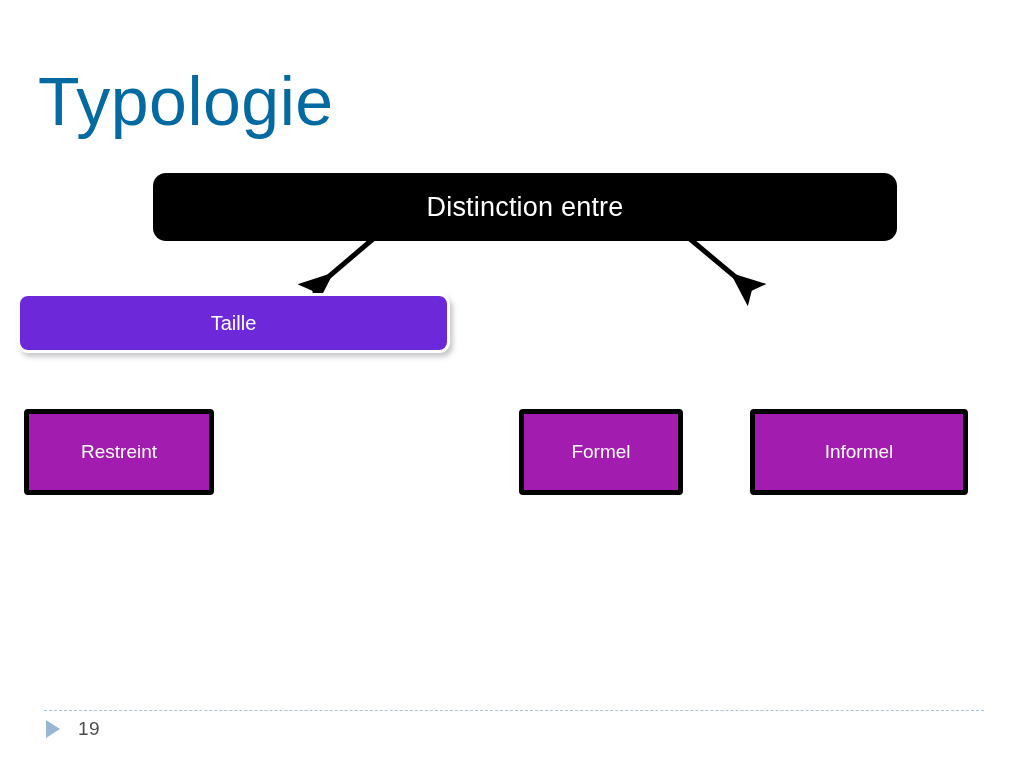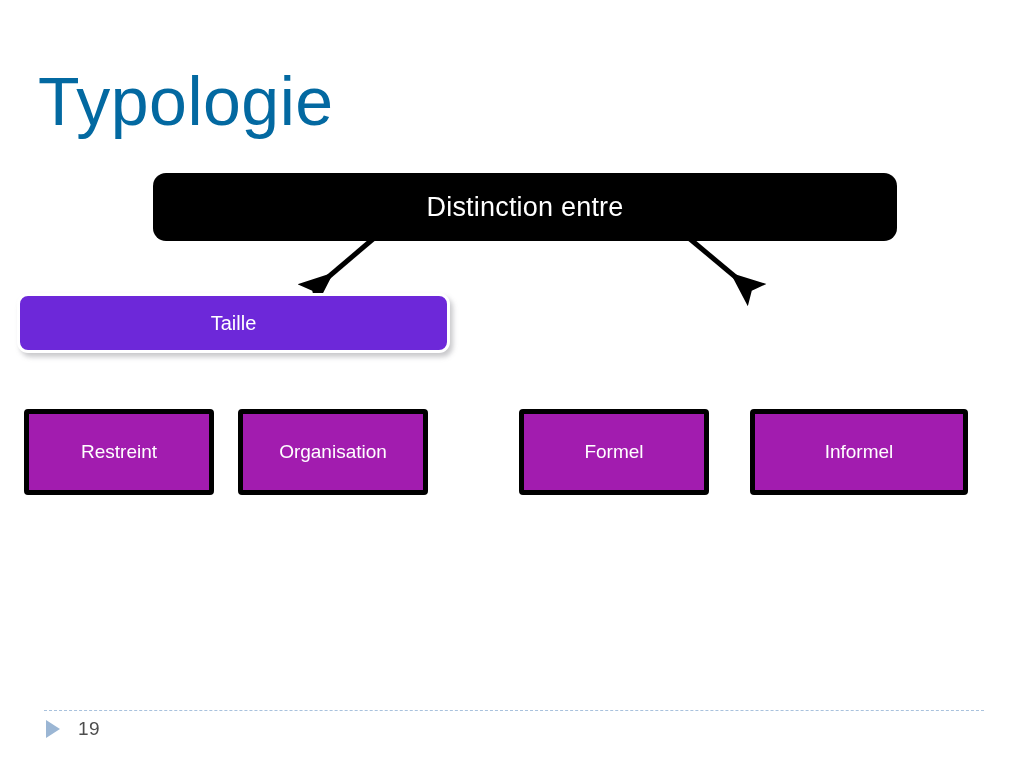--- a/index.html
+++ b/index.html
@@ -103,21 +103,21 @@
     align-items: center;
     justify-content: center;
   }
   .node-leaf .node-label {
     color: #ffffff;
     font-size: 19px;
     font-weight: 400;
   }
   #node-restreint    { left: 24px;  width: 190px; }
   #node-organisation { left: 238px; width: 190px; }
-  #node-formel       { left: 519px; width: 190px; }
+  #node-formel       { left: 519px; width: 164px; }
   #node-informel     { left: 750px; width: 218px; }
 
   
   .footer-rule {
     position: absolute;
     left: 44px;
     top: 710px;
     width: 940px;
     height: 0;
     border-top: 1px dashed #a9c2dd;
@@ -169,23 +169,20 @@
 
   <div class="node-mid" id="node-taille">
     <span class="node-label">Taille</span>
   </div>
 
 
   <div class="node-leaf" id="node-restreint">
     <span class="node-label">Restreint</span>
   </div>
 
-  <div class="node-leaf" id="node-organisation">
-    <span class="node-label">Organisation</span>
-  </div>
 
   <div class="node-leaf" id="node-formel">
     <span class="node-label">Formel</span>
   </div>
 
   <div class="node-leaf" id="node-informel">
     <span class="node-label">Informel</span>
   </div>
 
 </div>

